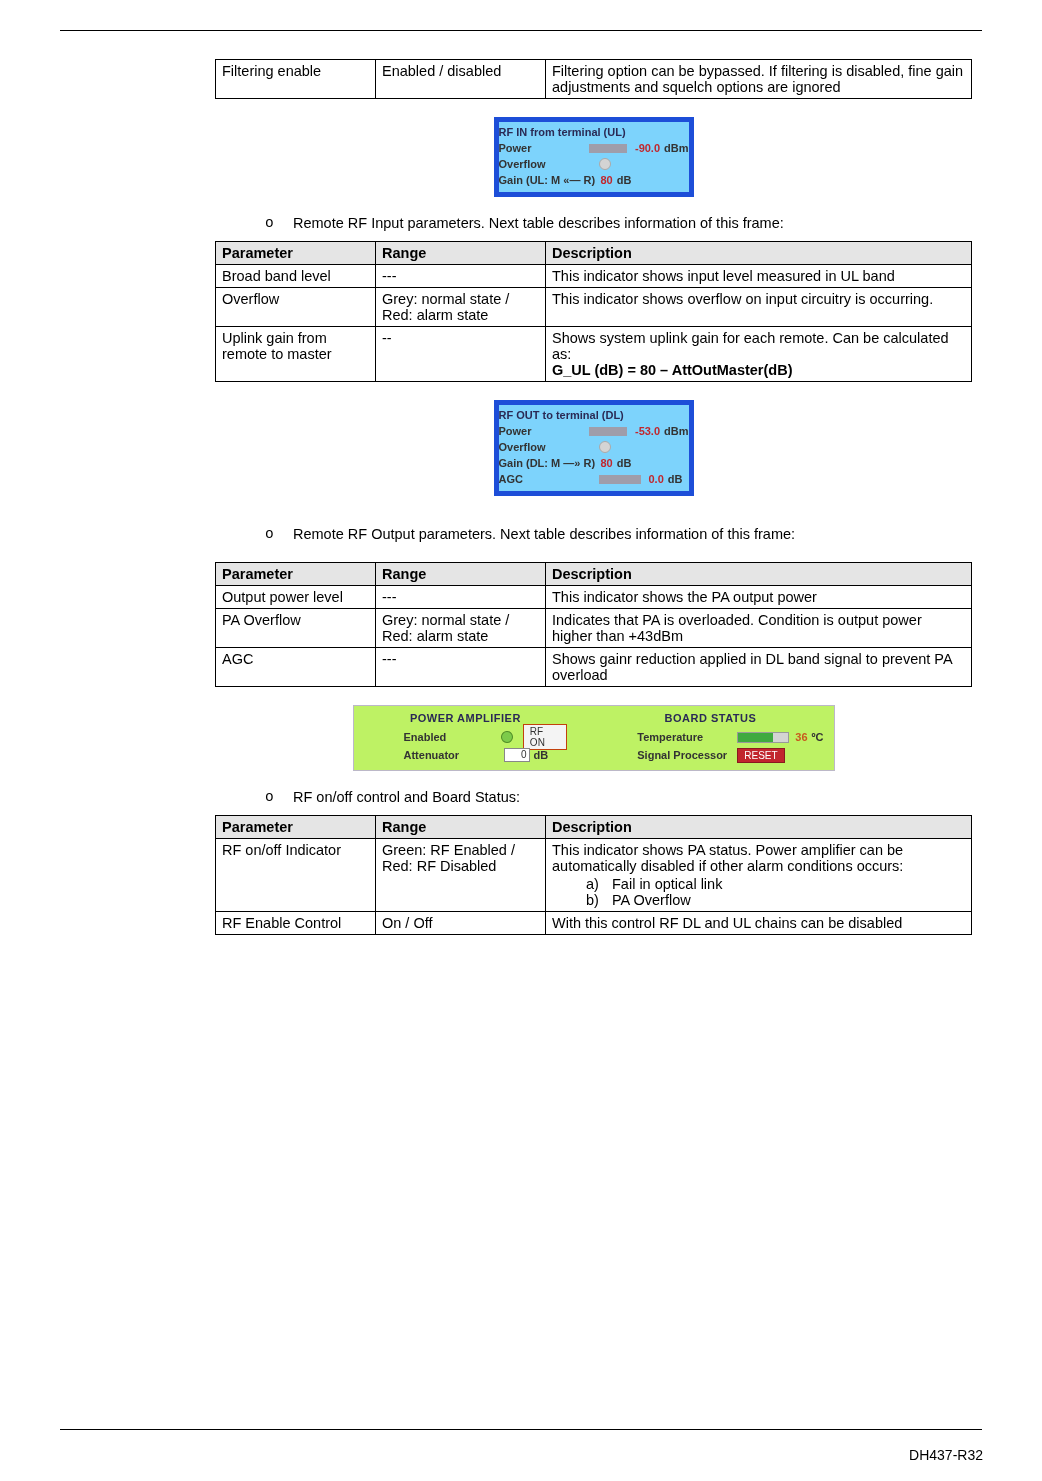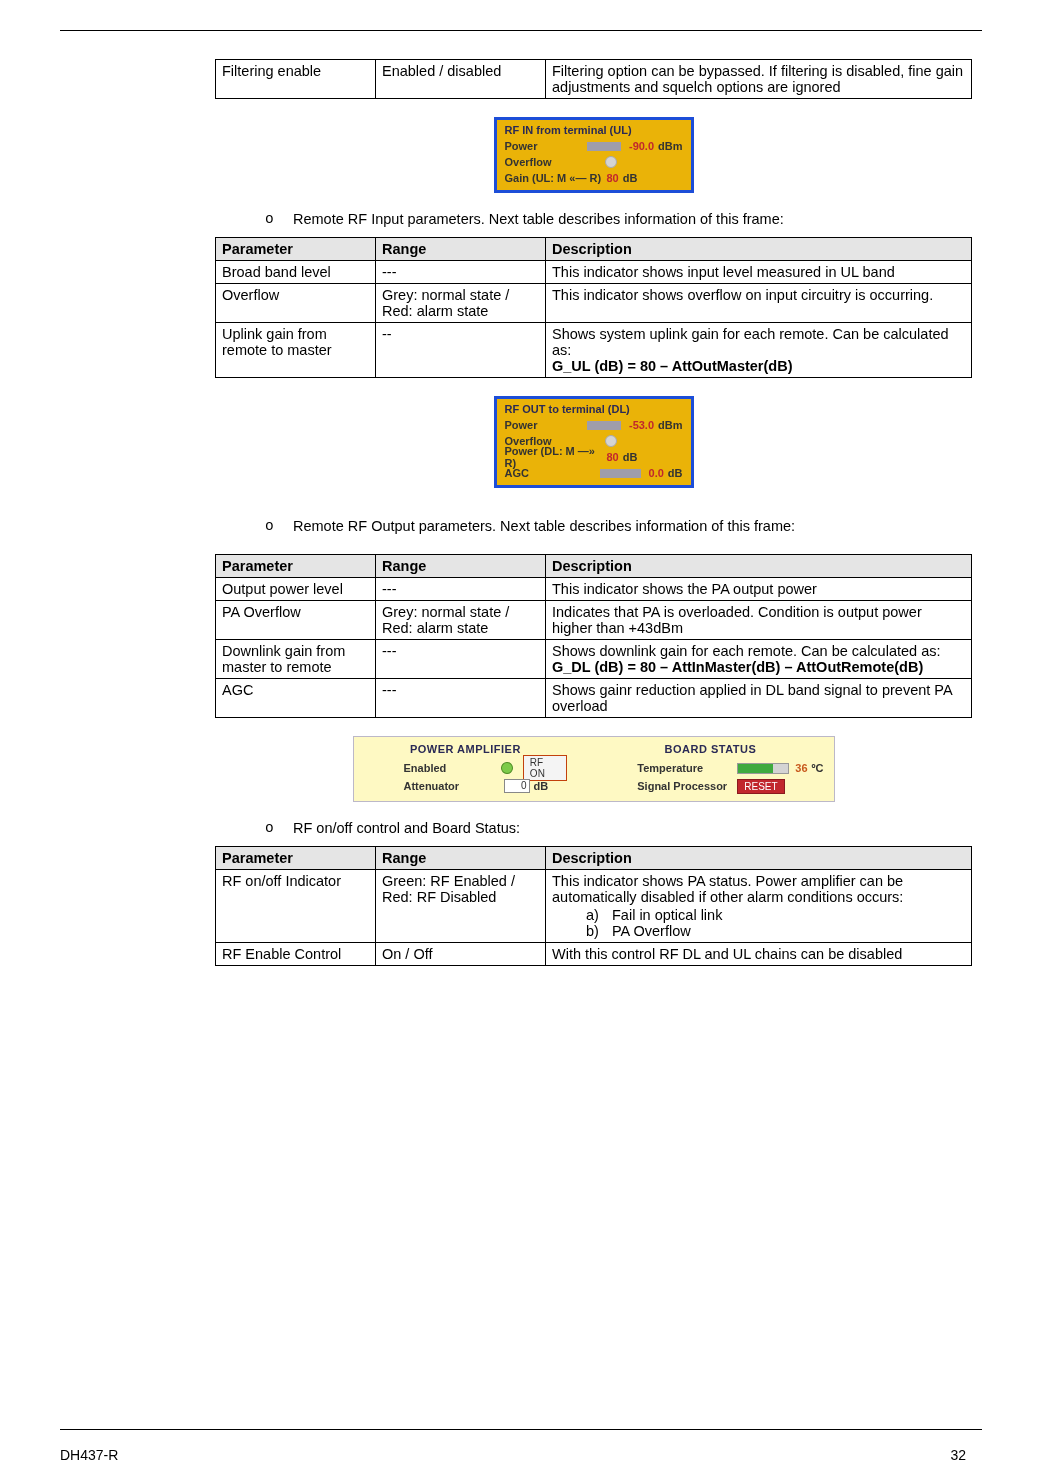--- a/index.html
+++ b/index.html
@@ -54,40 +54,40 @@
     flex: 0 0 28px;
     font-family: "Courier New", monospace;
   }
   .panel-wrap {
     width: 100%;
     display: flex;
     justify-content: center;
     margin: 18px 0 6px 0;
   }
   .panel {
-    background: #eab308;
-    border: 3px solid #1d4ed8;
+    background: #7dd3fc;
+    border: 5px solid #1d4ed8;
     font-size: 11px;
     font-family: Verdana, Arial, sans-serif;
     color: #333;
-    padding: 4px 8px;
+    padding: 4px 0;
     box-sizing: border-box;
   }
   .panel .title { font-weight: bold; color: #2a2a55; margin-bottom: 2px; }
   .panel .row { display: flex; align-items: center; height: 16px; }
   .panel .lbl { width: 100px; font-weight: bold; color: #333; }
   .bar { width: 42px; height: 9px; background: #9f9daa; display:inline-block; margin-right:6px; }
   .dot { width: 10px; height:10px; border-radius:50%; background:#d4d4d4; border:1px solid #aaa; display:inline-block; }
   .dot.green { background:#7dcb4a; border-color:#4f8c26; }
   .val { font-weight: bold; margin-left:2px; }
   .red { color: #c1272d; }
   .orange { color: #c85a1e; }
   .unit { color:#333; margin-left:4px; font-weight: bold; }
   .wide-panel {
-    background: #fef9c3;
+    background: #bef264;
     border: 1px solid #bcb8c8;
     font-size: 11px;
     font-family: Verdana, Arial, sans-serif;
     color: #333;
     padding: 6px 10px;
     display: flex;
     gap: 30px;
   }
   .wide-panel .col { flex: 1; }
   .wide-panel .hdr { font-weight: bold; color:#2a2a55; text-align:center; margin-bottom:4px; letter-spacing:0.5px; }
@@ -96,23 +96,23 @@
   .btn { background:#f4f4f4; border:1px solid #c2410c; padding:1px 6px; font-size:10px; display:inline-block; }
   .tempbar { width:50px; height:9px; background: linear-gradient(to right,#3faa3f 70%,#d4d4d4 70%); display:inline-block; margin-right:4px; border:1px solid #999; }
   .inputbx { width:22px; height:12px; background:#fff; border:1px solid #888; display:inline-block; font-size:10px; text-align:right; padding-right:2px; line-height:12px; }
   .sublist { margin: 2px 0 0 34px; }
   .sublist .sl { display:flex; }
   .sublist .sl .sk { width:26px; }
   .footer {
     position: absolute;
     bottom: 18px;
     left: 60px;
-    right: 76px;
+    right: 59px;
     display: flex;
-    justify-content: space-between;
+    justify-content: flex-end;
     font-size: 14px;
   }
   .hr-bot {
     position: absolute;
     bottom: 44px;
     left: 60px;
     right: 60px;
     border: none;
     border-top: 1px solid #000;
   }
@@ -206,21 +206,21 @@
           <span class="lbl">Power</span>
           <span class="bar"></span>
           <span class="val red">-53.0</span>
           <span class="unit">dBm</span>
         </div>
         <div class="row">
           <span class="lbl">Overflow</span>
           <span class="dot"></span>
         </div>
         <div class="row">
-          <span class="lbl">Power (DL: M —» R)</span>
+          <span class="lbl">Gain (DL: M —» R)</span>
           <span class="val red">80</span>
           <span class="unit">dB</span>
         </div>
         <div class="row">
           <span class="lbl">AGC</span>
           <span class="bar"></span>
           <span class="val red">0.0</span>
           <span class="unit">dB</span>
         </div>
       </div>
@@ -245,28 +245,20 @@
       </tr>
       <tr>
         <td>Output power level</td>
         <td>---</td>
         <td>This indicator shows the PA output power</td>
       </tr>
       <tr>
         <td> PA Overflow</td>
         <td>Grey: normal state / Red: alarm state</td>
         <td>Indicates that PA is overloaded. Condition is output power higher than +43dBm</td>
-      </tr>
-      <tr>
-        <td>Downlink gain from master to remote</td>
-        <td>---</td>
-        <td>
-          <span>Shows downlink gain for each remote. Can be calculated as:</span><br>
-          <b>G_DL (dB) = 80 – AttInMaster(dB) – AttOutRemote(dB)</b>
-        </td>
       </tr>
       <tr>
         <td>AGC</td>
         <td>---</td>
         <td>Shows gainr reduction applied in DL band signal to prevent PA overload</td>
       </tr>
     </tbody>
       </table>
 
     <div class="panel-wrap">

